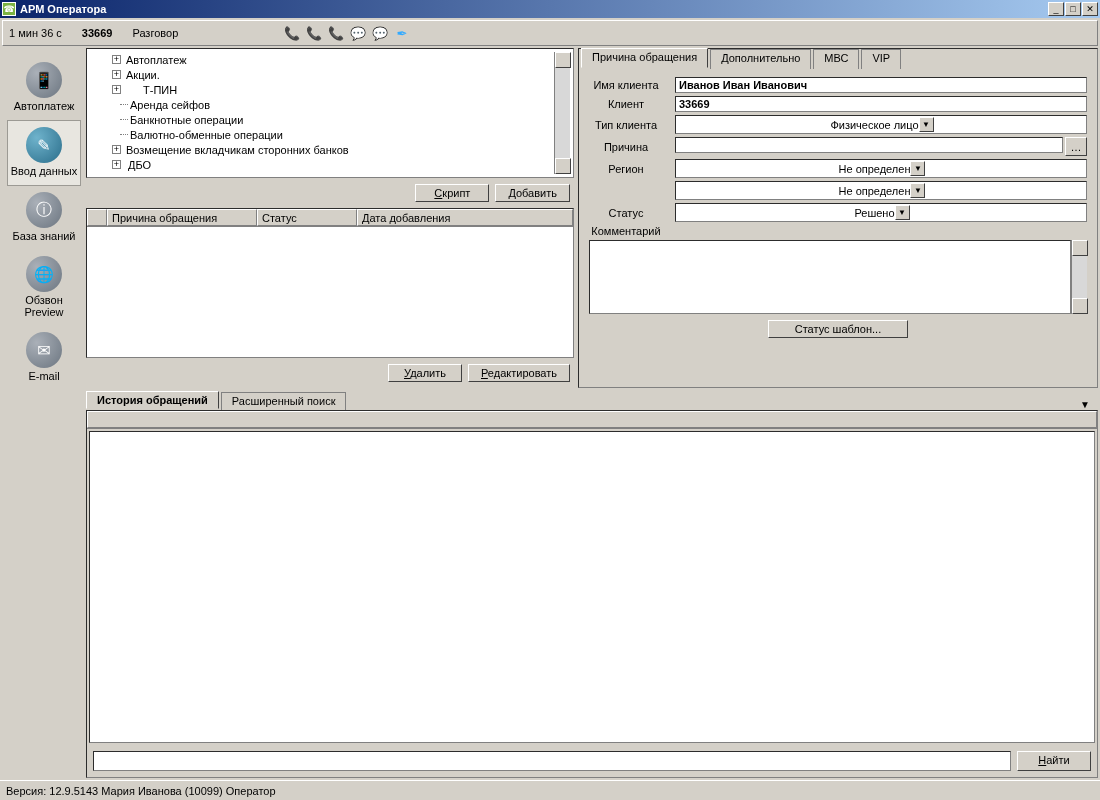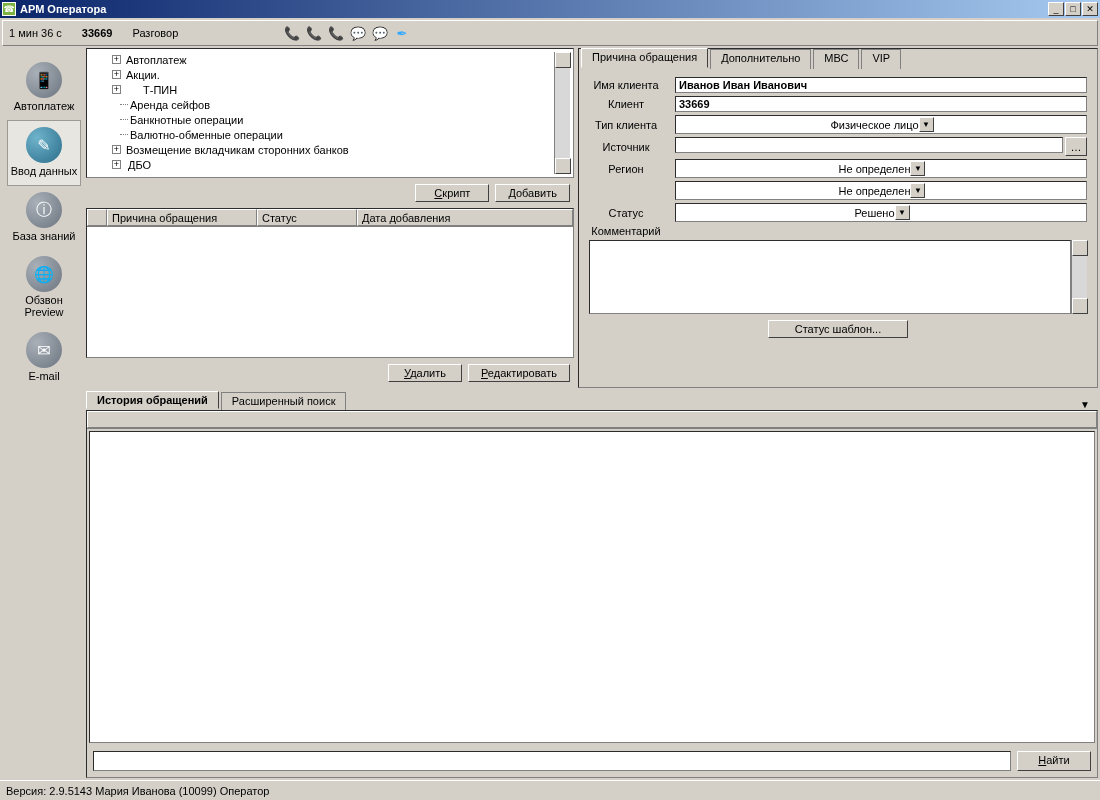--- a/index.html
+++ b/index.html
@@ -222,21 +222,21 @@
               <input class="form-inp" value="33669" style="">
             </div>
           <div class="form-row">
               <div class="form-lbl">Тип клиента</div>
               <div class="form-sel">
                 <span>Физическое лицо</span>
                 <div class="sel-arrow">▼</div>
               </div>
             </div>
           <div class="form-row">
-              <div class="form-lbl">Источник</div>
+              <div class="form-lbl">Причина</div>
               <div class="form-src">
                 <input class="form-inp" style="">
                 <div class="src-btn">…</div>
               </div>
             </div>
           <div class="form-row">
               <div class="form-lbl">Регион</div>
               <div class="form-sel">
                 <span>Не определен</span>
                 <div class="sel-arrow">▼</div>
@@ -284,14 +284,14 @@
         <div class="search-row">
           <input class="search-inp" style="">
           <div class="btn"><u>Н</u><span>айти</span></div>
         </div>
       </div>
     </div>
   </div>
 </div>
 
 <div class="statusbar">
-  <span>Версия: 2.9.5143  Мария Иванова (10099) Оператор</span>
+  <span>Версия: 12.9.5143  Мария Иванова (10099) Оператор</span>
 </div>
 
 </body></html>

